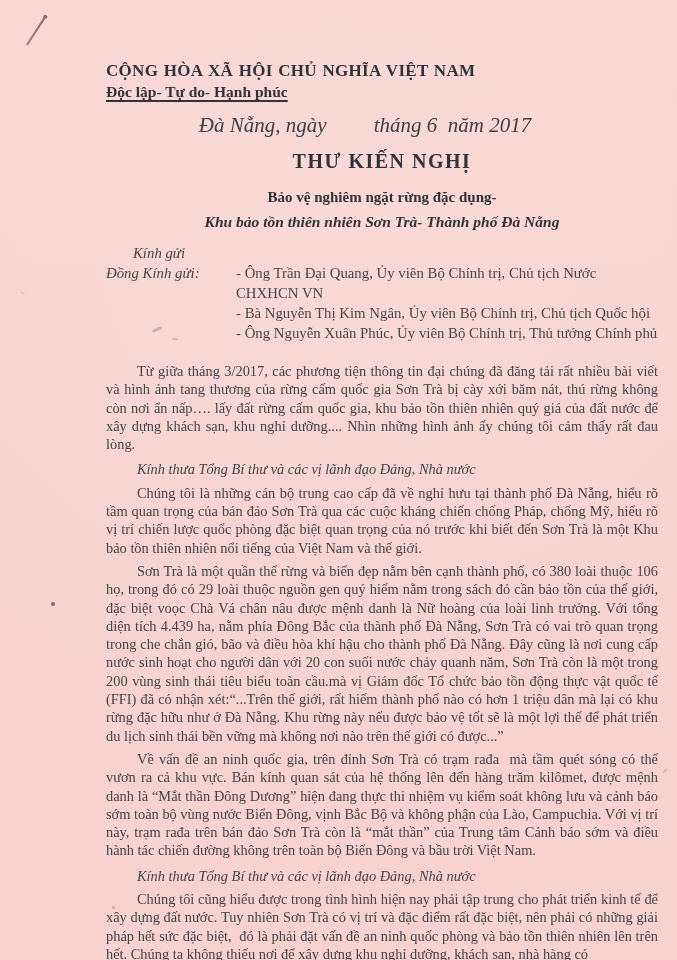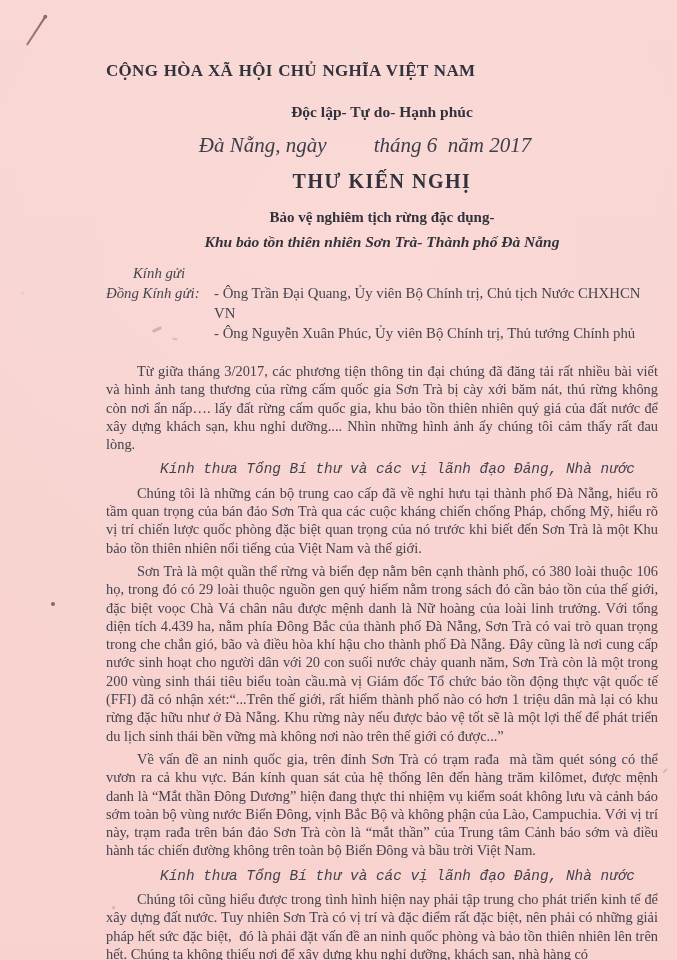--- a/index.html
+++ b/index.html
@@ -54,25 +54,26 @@
   .nat-title {
     text-align: left;
     font-weight: 700;
     font-size: 17px;
     line-height: 22px;
     letter-spacing: 0.3px;
     word-spacing: 1px;
     color: #32323c;
   }
   .motto {
-    text-align: center;
+    text-align: left;
     font-weight: 700;
     font-size: 15.5px;
     line-height: 20px;
-    margin-top: 20px;
+    margin-top: 0;
+    text-decoration: underline;
     text-decoration-thickness: 1.5px;
     text-underline-offset: 3px;
     color: #32323c;
   }
   .dateline {
     text-align: center;
     font-style: italic;
     font-size: 21px;
     line-height: 20px;
     margin-top: 13px;
@@ -95,21 +96,21 @@
     color: #32323c;
   }
   .subject1 { margin-top: 15px; font-size: 15px; }
   .subject2 { margin-top: 3px;  font-size: 15.5px; font-style: italic; }
 
   .recipients {
     margin-top: 11px;
     font-size: 14.8px;
     line-height: 20px;
   }
-  .r-row { display: flex; }
+  .r-row { display: flex; gap: 22px; }
   .r-label {
     flex: 0 0 108px;
     font-style: italic;
     box-sizing: border-box;
   }
   .r-label.first { padding-left: 27px; }
   .r-text { flex: 1; }
 
   .letter-body {
     margin-top: 19px;
@@ -119,22 +120,21 @@
     color: #43434d;
   }
   .para {
     margin: 5px 0 0 0;
     text-indent: 31px;
   }
   .salutation {
     margin: 7px 0 0 0;
     text-indent: 31px;
     font-style: italic;
-    text-align: center;
-    font-family: Liberation Mono, monospace;
+    text-align: left;
   }
 </style>
 </head>
 <body>
 
 <div class="page">
 
   <div class="pen-mark"></div>
   <div class="speck speck-a"></div>
   <div class="speck speck-b"></div>
@@ -143,33 +143,34 @@
   <div class="speck speck-e"></div>
   <div class="speck speck-f"></div>
   <div class="speck speck-g"></div>
 
   <div class="content">
 
     <div class="nat-title">CỘNG HÒA XÃ HỘI CHỦ NGHĨA VIỆT NAM</div>
     <div class="motto">Độc lập- Tự do- Hạnh phúc</div>
     <div class="dateline">Đà Nẵng, ngày&nbsp;&nbsp;&nbsp;&nbsp;&nbsp;&nbsp;&nbsp;&nbsp; tháng 6&nbsp; năm 2017</div>
     <div class="letter-title">THƯ KIẾN NGHỊ</div>
-    <div class="subject subject1">Bảo vệ nghiêm tịch rừng đặc dụng-</div>
+    <div class="subject subject1">Bảo vệ nghiêm ngặt rừng đặc dụng-</div>
     <div class="subject subject2">Khu bảo tồn thiên nhiên Sơn Trà- Thành phố Đà Nẵng</div>
 
     <div class="recipients">
       <div class="r-row">
         <div class="r-label first">Kính gửi</div>
       </div>
       <div class="r-row">
         <div class="r-label">Đồng Kính gửi:</div>
         <div class="r-text">- Ông Trần Đại Quang, Ủy viên Bộ Chính trị, Chủ tịch Nước CHXHCN VN</div>
       </div>
       <div class="r-row">
         <div class="r-label"></div>
+        <div class="r-text">- Bà Nguyễn Thị Kim Ngân, Ủy viên Bộ Chính trị, Chủ tịch Quốc hội</div>
       </div>
       <div class="r-row">
         <div class="r-label"></div>
         <div class="r-text">- Ông Nguyễn Xuân Phúc, Ủy viên Bộ Chính trị, Thủ tướng Chính phủ</div>
       </div>
     </div>
 
     <div class="letter-body">
       <p class="para">Từ giữa tháng 3/2017, các phương tiện thông tin đại chúng đã đăng tải rất nhiều bài viết và hình ảnh tang thương của rừng cấm quốc gia Sơn Trà bị cày xới băm nát, thú rừng không còn nơi ẩn nấp…. lấy đất rừng cấm quốc gia, khu bảo tồn thiên nhiên quý giá của đất nước để xây dựng khách sạn, khu nghỉ dưỡng.... Nhìn những hình ảnh ấy chúng tôi cảm thấy rất đau lòng.</p>
       <p class="salutation">Kính thưa Tổng Bí thư và các vị lãnh đạo Đảng, Nhà nước</p>

